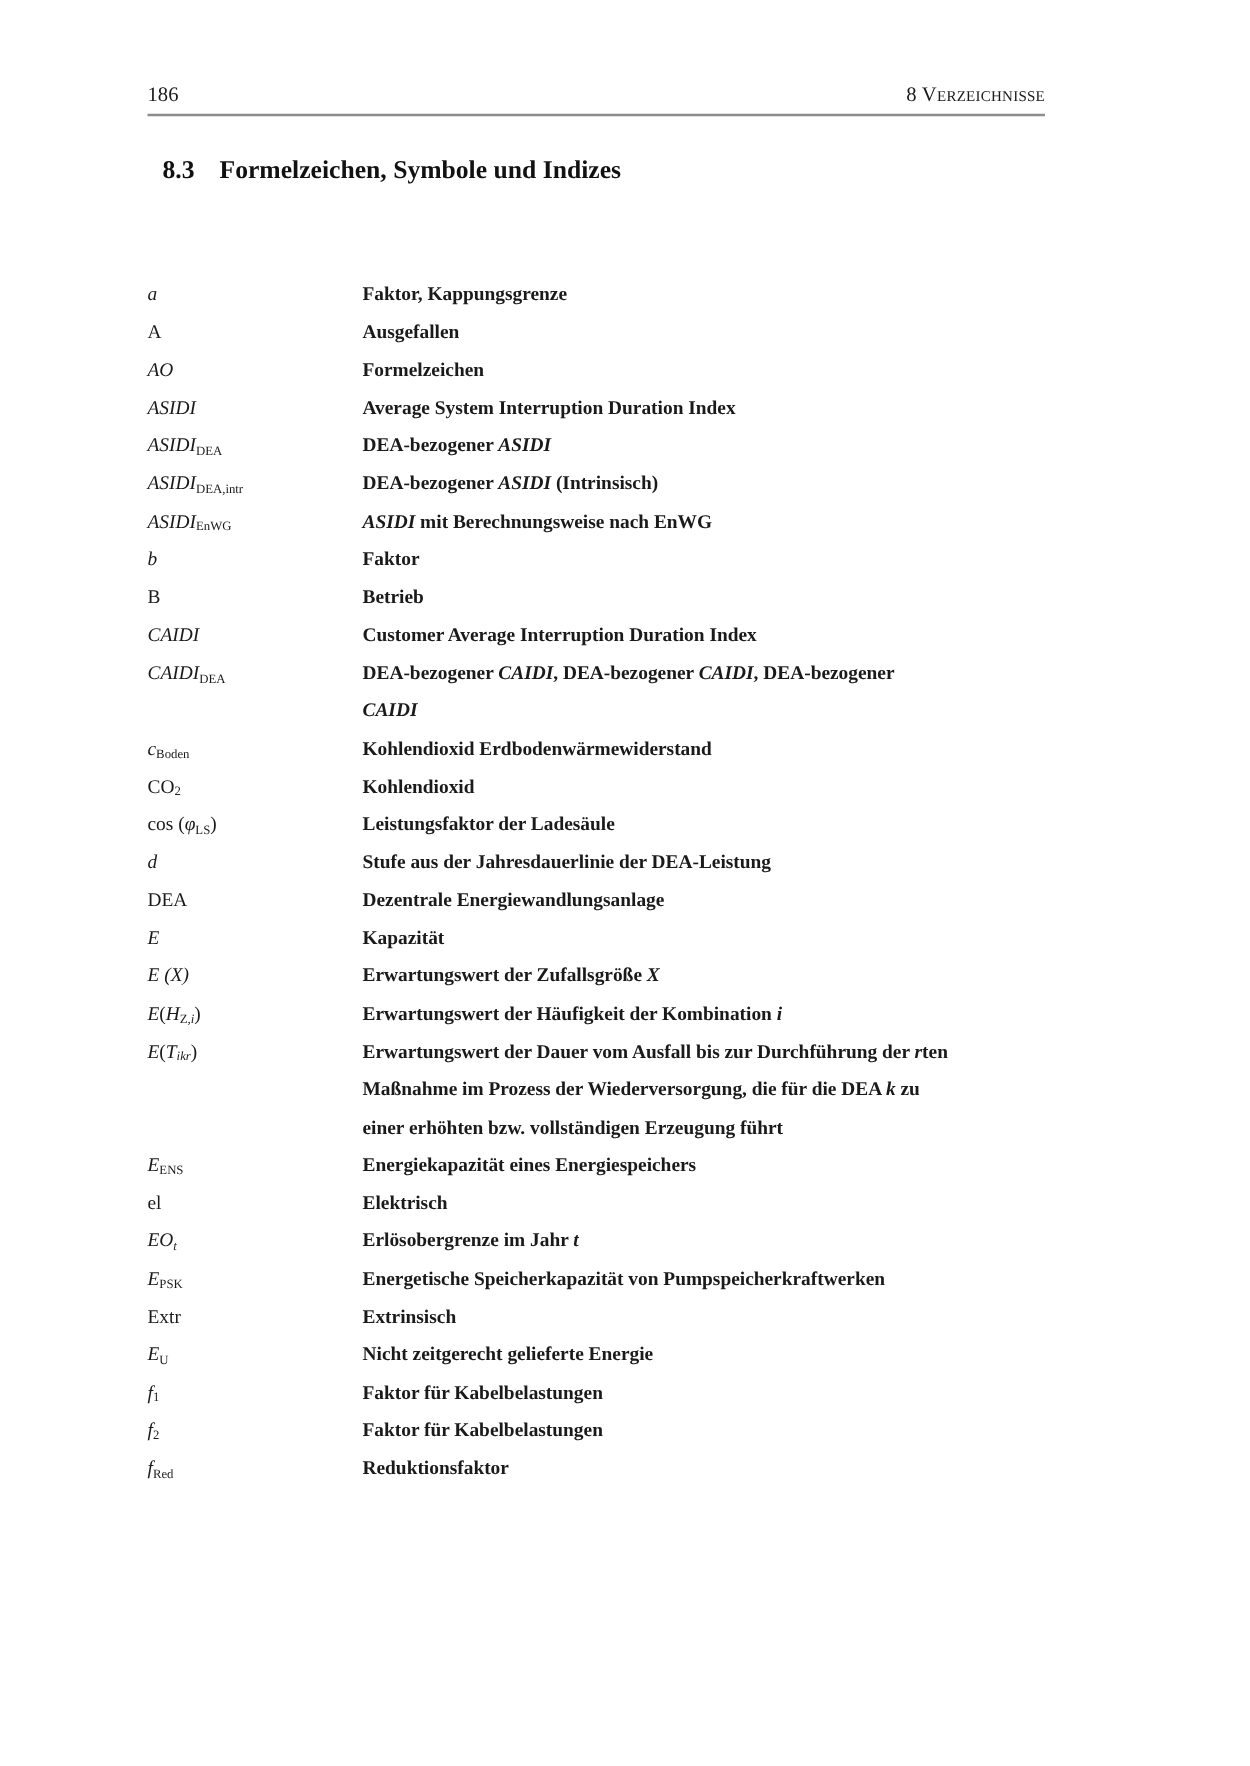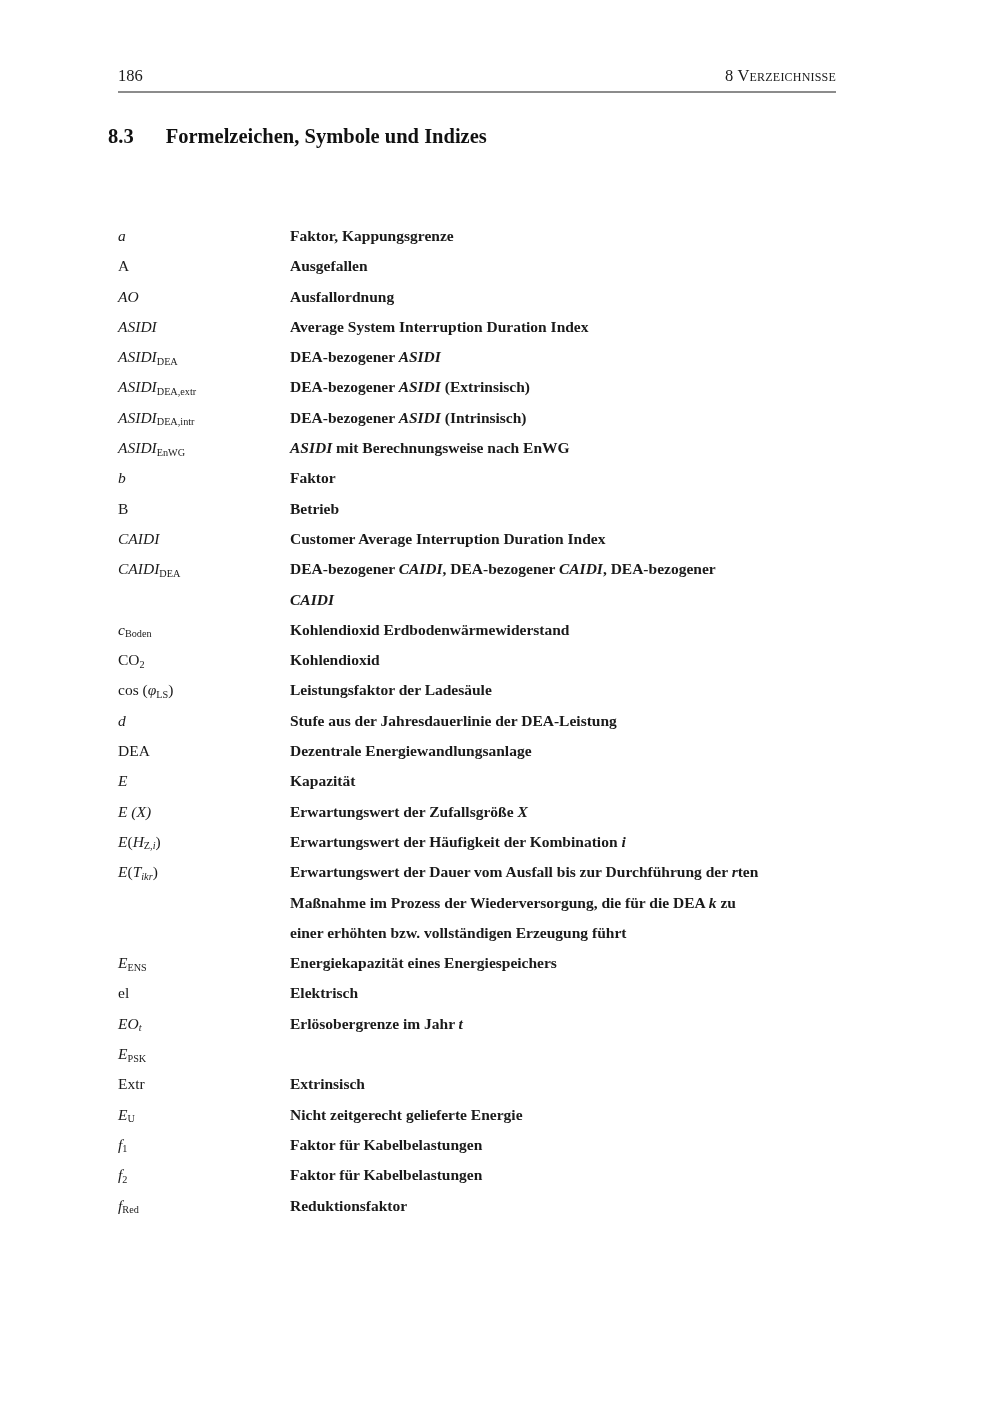--- a/index.html
+++ b/index.html
@@ -20,24 +20,24 @@
     display: flex;
     justify-content: space-between;
     align-items: baseline;
     font-size: 16.5px;
     padding-bottom: 5px;
     border-bottom: 2px solid #8c8c8c;
   }
   .chapter-header { font-variant: small-caps; letter-spacing: 0.2px; }
   .section-heading {
     position: absolute;
-    left: 108px;
+    left: 130px;
     top: 125px;
     display: flex;
-    gap: 32px;
+    gap: 20px;
     font-size: 20.5px;
     font-weight: bold;
     color: #111;
   }
   .symbol-list {
     position: absolute;
     left: 118px;
     top: 221px;
     width: 718px;
     font-size: 15.5px;
@@ -75,33 +75,29 @@
       <div class="row">
         <div class="sym"><span class="s-i">a</span></div>
         <div class="desc"><div><span class="s-r">Faktor, Kappungsgrenze</span></div></div>
       </div>
       <div class="row">
         <div class="sym"><span class="s-r">A</span></div>
         <div class="desc"><div><span class="s-r">Ausgefallen</span></div></div>
       </div>
       <div class="row">
         <div class="sym"><span class="s-i">AO</span></div>
-        <div class="desc"><div><span class="s-r">Ausfallordnung</span></div></div>
+        <div class="desc"><div><span class="s-r">Formelzeichen</span></div></div>
       </div>
       <div class="row">
         <div class="sym"><span class="s-i">ASIDI</span></div>
         <div class="desc"><div><span class="s-r">Average System Interruption Duration Index</span></div></div>
       </div>
       <div class="row">
         <div class="sym"><span class="s-i">ASIDI</span><span class="s-sub">DEA</span></div>
         <div class="desc"><div><span class="s-r">DEA-bezogener </span><span class="s-i">ASIDI</span></div></div>
-      </div>
-      <div class="row">
-        <div class="sym"><span class="s-i">ASIDI</span><span class="s-sub">DEA,extr</span></div>
-        <div class="desc"><div><span class="s-r">DEA-bezogener </span><span class="s-i">ASIDI</span><span class="s-r"> (Extrinsisch)</span></div></div>
       </div>
       <div class="row">
         <div class="sym"><span class="s-i">ASIDI</span><span class="s-sub">DEA,intr</span></div>
         <div class="desc"><div><span class="s-r">DEA-bezogener </span><span class="s-i">ASIDI</span><span class="s-r"> (Intrinsisch)</span></div></div>
       </div>
       <div class="row">
         <div class="sym"><span class="s-i">ASIDI</span><span class="s-sub">EnWG</span></div>
         <div class="desc"><div><span class="s-i">ASIDI</span><span class="s-r"> mit Berechnungsweise nach EnWG</span></div></div>
       </div>
       <div class="row">
@@ -163,20 +159,21 @@
       <div class="row">
         <div class="sym"><span class="s-r">el</span></div>
         <div class="desc"><div><span class="s-r">Elektrisch</span></div></div>
       </div>
       <div class="row">
         <div class="sym"><span class="s-i">EO</span><span class="s-subi">t</span></div>
         <div class="desc"><div><span class="s-r">Erlösobergrenze im Jahr </span><span class="s-i">t</span></div></div>
       </div>
       <div class="row">
         <div class="sym"><span class="s-i">E</span><span class="s-sub">PSK</span></div>
+        <div class="desc"><div><span class="s-r">Energetische Speicherkapazität von Pumpspeicherkraftwerken</span></div></div>
       </div>
       <div class="row">
         <div class="sym"><span class="s-r">Extr</span></div>
         <div class="desc"><div><span class="s-r">Extrinsisch</span></div></div>
       </div>
       <div class="row">
         <div class="sym"><span class="s-i">E</span><span class="s-sub">U</span></div>
         <div class="desc"><div><span class="s-r">Nicht zeitgerecht gelieferte Energie</span></div></div>
       </div>
       <div class="row">

